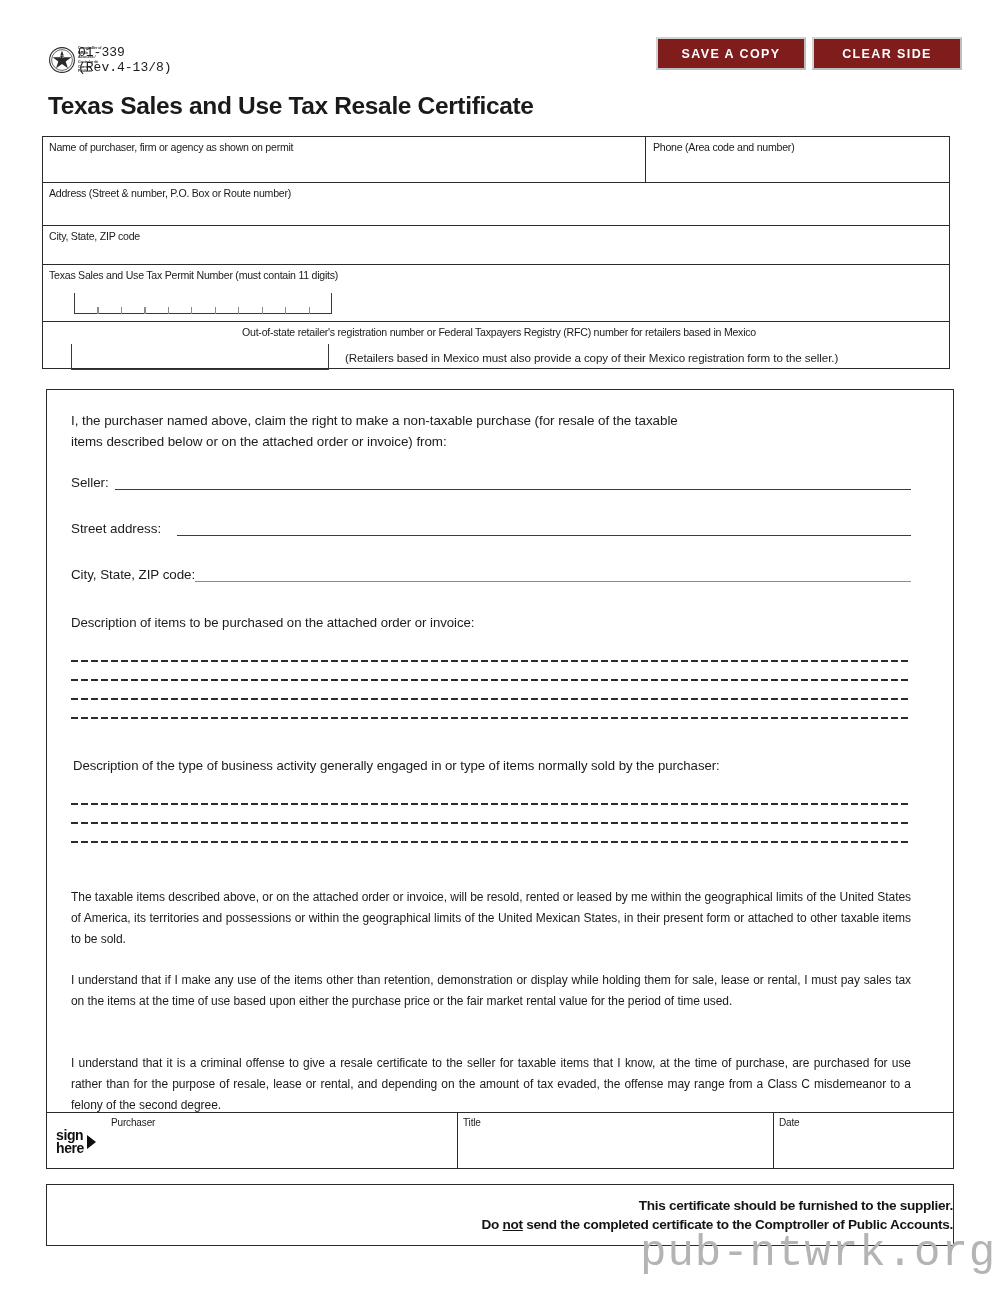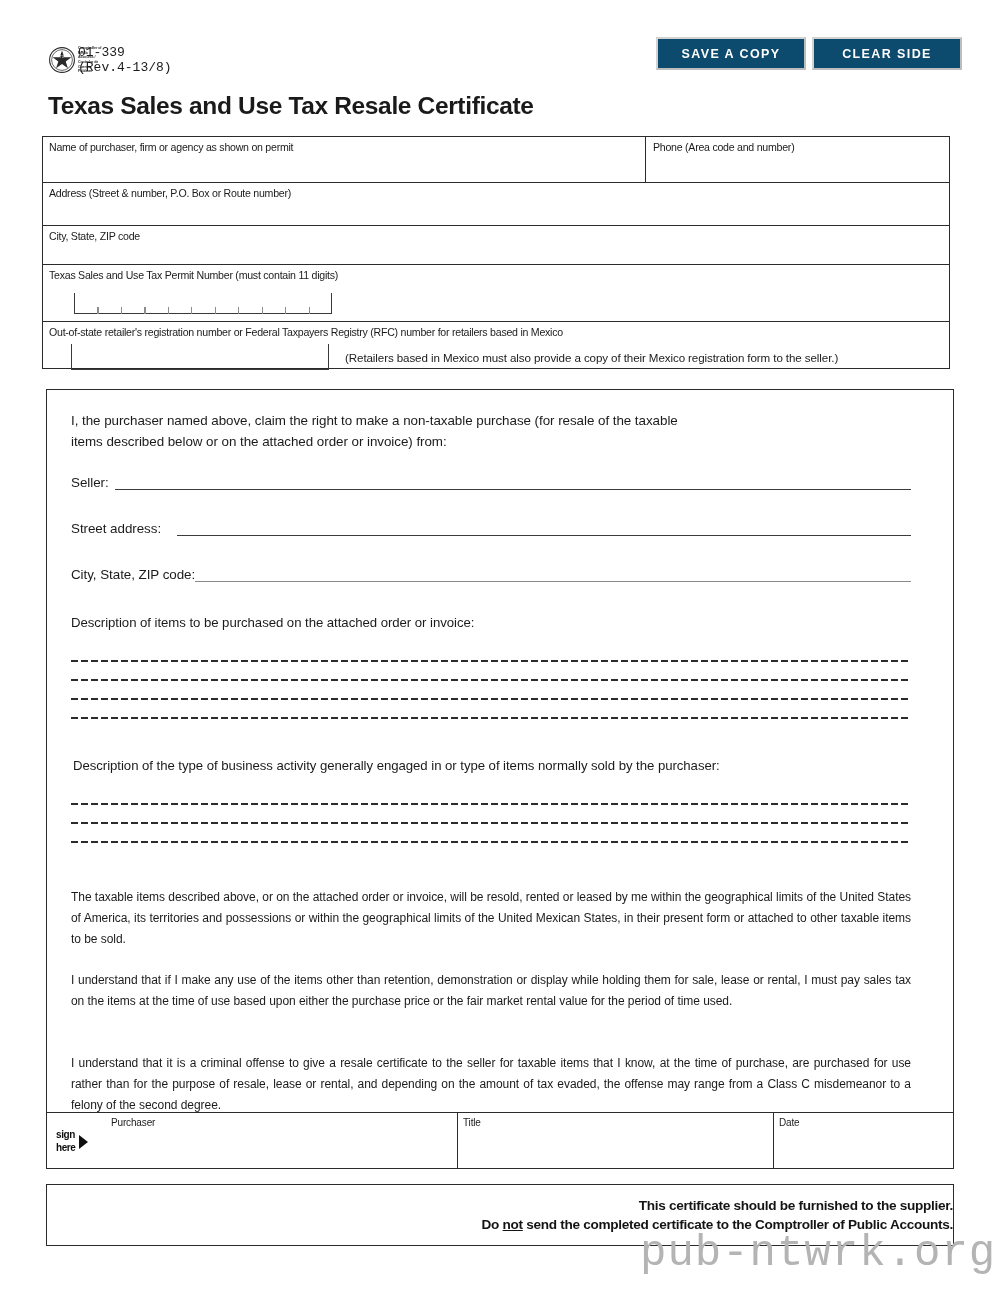--- a/index.html
+++ b/index.html
@@ -64,21 +64,21 @@
 
   
   #toolbar {
     position: absolute;
     left: 656px; top: 37px;
     display: flex;
     gap: 6px;
   }
   .tool-btn {
     width: 150px; height: 33px;
-    background: #0c4a6e;
+    background: #7f1d1d;
     border-top: 2px solid #d2d2d2;
     border-left: 2px solid #d2d2d2;
     border-right: 2px solid #bdbdbd;
     border-bottom: 2px solid #bdbdbd;
     color: #ffffff;
     font-size: 12.5px;
     font-weight: bold;
     letter-spacing: 1.4px;
     display: flex; align-items: center; justify-content: center;
     cursor: pointer;
@@ -227,21 +227,21 @@
   .sig-label {
     font-size: 10px;
     color: #1b1b1b;
     padding: 4px 0 0 6px;
     letter-spacing: -0.15px;
   }
   #sign-here {
     position: absolute;
     left: 9px; top: 16px;
     display: flex; align-items: center;
-    font-size: 10px;
+    font-size: 14px;
     font-weight: bold;
     line-height: 12.5px;
     letter-spacing: -0.4px;
     color: #0f0f0f;
   }
   #sign-here .sh-words { text-align: left; }
   #sign-here .sh-arrow {
     margin-left: 3px;
     width: 0; height: 0;
     border-top: 7px solid transparent;
@@ -340,21 +340,21 @@
         <div class="comb-tick" style="left: 93.8182px;"></div>
         <div class="comb-tick" style="left: 117.273px;"></div>
         <div class="comb-tick" style="left: 140.727px;"></div>
         <div class="comb-tick" style="left: 164.182px;"></div>
         <div class="comb-tick" style="left: 187.636px;"></div>
         <div class="comb-tick" style="left: 211.091px;"></div>
         <div class="comb-tick" style="left: 234.545px;"></div>
       </div>
   </div>
 
-  <div class="info-row last" style="height:58px;">
+  <div class="info-row last" style="height:58px;text-align:center;">
     <div class="field-label">Out-of-state retailer's registration number or Federal Taxpayers Registry (RFC) number for retailers based in Mexico</div>
     <div class="bracket-box"></div>
     <div class="mexico-note">(Retailers based in Mexico must also provide a copy of their Mexico registration form to the seller.)</div>
   </div>
 </div>
 
 <div id="body-box">
   <div class="body-pad">
 
     <div class="lead">

